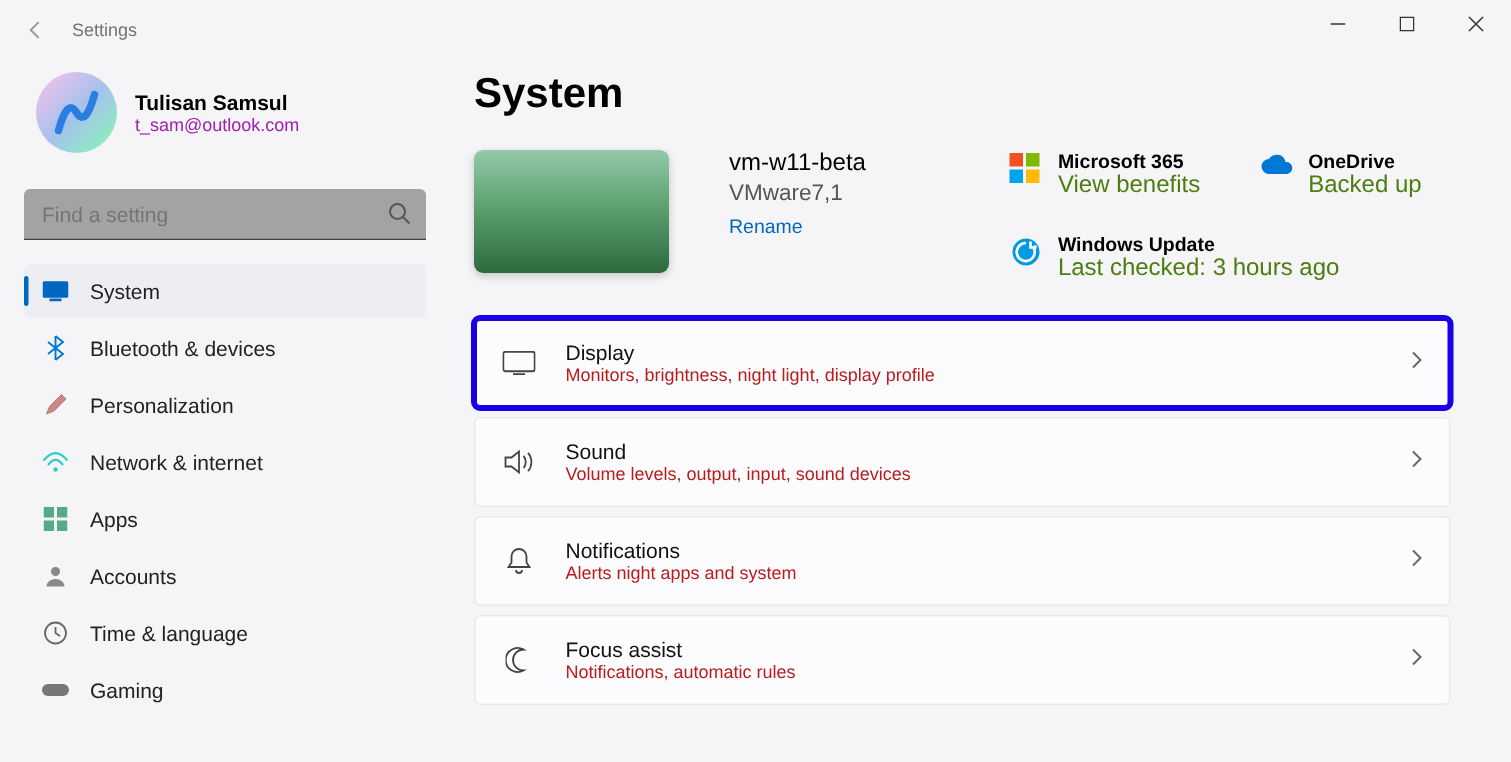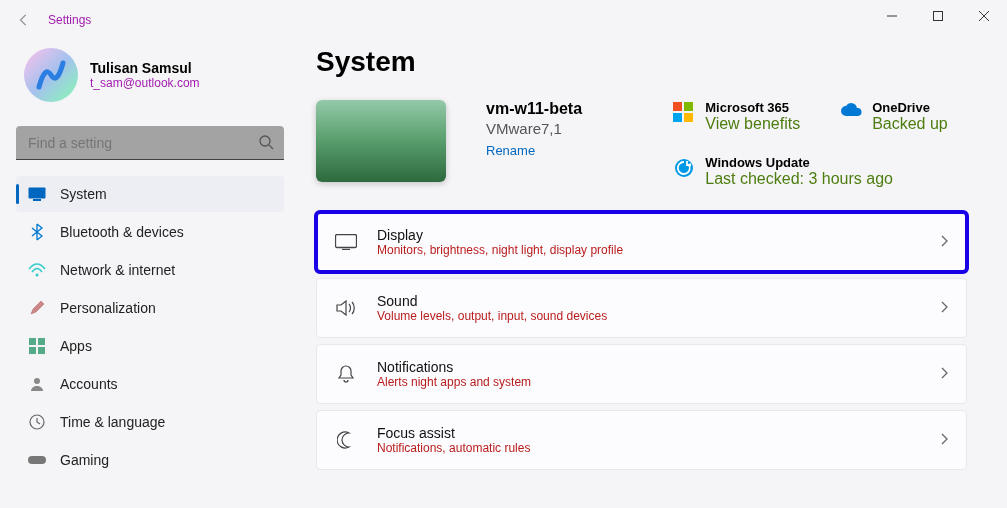--- a/index.html
+++ b/index.html
@@ -1,19 +1,19 @@
 <!DOCTYPE html>
 <html><head>
 <meta charset="utf-8">
 <style>
 *{box-sizing:border-box;margin:0;padding:0;font-family:"Segoe UI",sans-serif}
 body{width:1007px;height:508px;background:#f5f5f7;overflow:hidden;position:relative}
 .titlebar{height:40px;display:flex;align-items:center;padding:0 8px}
 .back-btn{width:32px;height:32px;display:flex;align-items:center;justify-content:center;color:#999;cursor:default}
-.app-title{font-size:12px;margin-left:8px;color:#a21caf}
+.app-title{font-size:12px;margin-left:8px;color:#737373}
 .win-controls{position:absolute;top:0;right:0;display:flex}
 .win-btn{width:46px;height:32px;display:flex;align-items:center;justify-content:center;color:#333}
 .layout{display:flex;height:calc(100% - 40px)}
 .sidebar{width:300px;padding:0 16px;display:flex;flex-direction:column}
 .profile{display:flex;align-items:center;gap:12px;padding:8px 8px 16px}
 .avatar{width:54px;height:54px;border-radius:50%;background:linear-gradient(135deg,#fbc2eb 0%,#a6c1ee 50%,#84fab0 100%);display:flex;align-items:center;justify-content:center;overflow:hidden}
 .avatar svg{width:40px;height:40px}
 .profile-text .name{font-weight:700;font-size:14px}
 .profile-text .email{font-size:12px;color:#a21caf}
 .search{position:relative;margin:8px 0 16px}
@@ -21,21 +21,21 @@
 .search .sicon{position:absolute;right:10px;top:8px;color:#555}
 .nav{list-style:none;display:flex;flex-direction:column;gap:2px}
 .nav-item{display:flex;align-items:center;gap:14px;height:36px;padding:0 12px;border-radius:4px;font-size:14px;color:#222;cursor:pointer}
 .nav-item.active{background:#eceef3;position:relative}
 .nav-item.active::before{content:"";position:absolute;left:0;top:8px;bottom:8px;width:3px;background:#0067c0;border-radius:2px}
 .nav-icon{width:18px;height:18px;display:flex;align-items:center;justify-content:center}
 .main{flex:1;padding:0 40px 0 16px;overflow:hidden}
 .page-title{font-size:28px;font-weight:600;margin:6px 0 22px}
 .sysinfo{display:flex;gap:40px;align-items:flex-start;margin-bottom:24px}
 .desktop-thumb{width:130px;height:82px;border-radius:6px;background:linear-gradient(180deg,#94c9a9 0%,#5da271 45%,#2d6a3e 100%);box-shadow:0 2px 6px rgba(0,0,0,.2)}
-.pcinfo .pcname{font-weight:700;font-size:16px}
+.pcinfo .pcname{font-weight:400;font-size:16px}
 .pcinfo .pcmodel{font-size:15px;color:#555;margin-top:2px}
 .pcinfo .rename{font-size:13px;color:#0067c0;margin-top:6px;cursor:pointer}
 .services{margin-left:auto;display:grid;grid-template-columns:1fr 1fr;gap:22px 40px}
 .svc{display:flex;gap:10px;align-items:flex-start}
 .svc .sicon{width:22px;height:22px;flex-shrink:0;margin-top:2px}
 .svc-title{font-weight:700;font-size:13px}
 .svc-sub{font-size:16px;color:#4d7c0f}
 .svc.wide{grid-column:1/3}
 .cards{display:flex;flex-direction:column;gap:6px}
 .card{background:#fcfcfe;border:1px solid #e8e8ec;border-radius:4px;display:flex;align-items:center;padding:14px 18px;gap:20px;cursor:pointer}
@@ -110,34 +110,34 @@
       <li class="nav-item">
           <span class="nav-icon">
             <svg width="14" height="18" viewBox="0 0 14 18">
               <path d="M7 1v16M7 1l5 4-5 4 5 4-5 4M2 5l10 8M2 13l10-8" stroke="#0078d4" stroke-width="1.3" fill="none"></path>
             </svg>
           </span>
           <span>Bluetooth &amp; devices</span>
         </li>
       <li class="nav-item">
           <span class="nav-icon">
+            <svg width="18" height="18" viewBox="0 0 18 18">
+              <path d="M3 15l2-5 8-8 3 3-8 8-5 2z" fill="#c88" stroke="#a66" stroke-width="0.5"></path>
+            </svg>
+          </span>
+          <span>Personalization</span>
+        </li>
+      <li class="nav-item">
+          <span class="nav-icon">
             <svg width="18" height="14" viewBox="0 0 18 14">
               <path d="M1 6 Q9 -4 17 6 M4 9 Q9 2 14 9" stroke="#3cc" fill="none" stroke-width="1.5"></path>
               <circle cx="9" cy="12" r="1.5" fill="#3cc"></circle>
             </svg>
           </span>
           <span>Network &amp; internet</span>
-        </li>
-      <li class="nav-item">
-          <span class="nav-icon">
-            <svg width="18" height="18" viewBox="0 0 18 18">
-              <path d="M3 15l2-5 8-8 3 3-8 8-5 2z" fill="#c88" stroke="#a66" stroke-width="0.5"></path>
-            </svg>
-          </span>
-          <span>Personalization</span>
         </li>
       <li class="nav-item">
           <span class="nav-icon">
             <svg width="16" height="16">
               <rect x="0" y="0" width="7" height="7" fill="#5a8"></rect>
               <rect x="9" y="0" width="7" height="7" fill="#5a8"></rect>
               <rect x="0" y="9" width="7" height="7" fill="#5a8"></rect>
               <rect x="9" y="9" width="7" height="7" fill="#5a8"></rect>
             </svg>
           </span>

